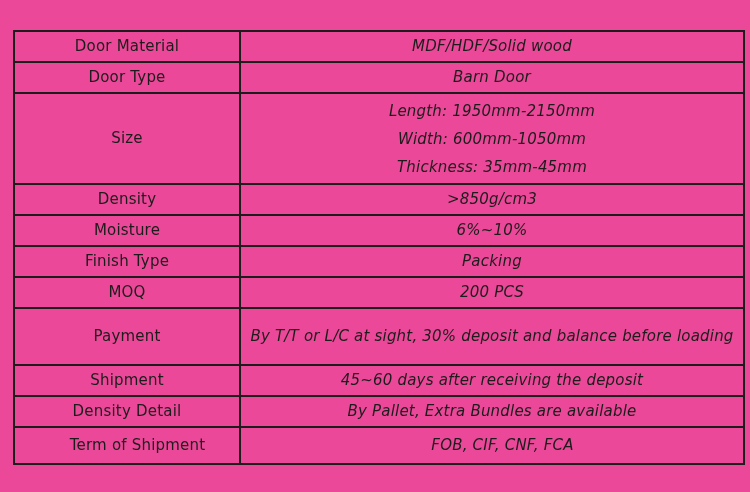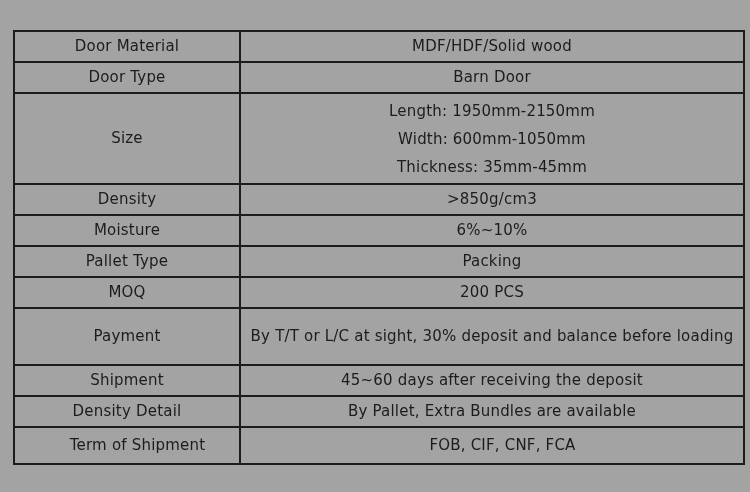--- a/index.html
+++ b/index.html
@@ -8,21 +8,21 @@
     background: #ffffff;
     width: 750px;
     height: 492px;
     font-family: "DejaVu Sans", "Liberation Sans", sans-serif;
     color: #1c1c1c;
   }
   .page {
     position: relative;
     width: 750px;
     height: 492px;
-    background: #a3a3a3;
+    background: #ec4899;
     overflow: hidden;
   }
   table.spec-table {
     position: absolute;
     left: 13px;
     top: 30px;
     width: 726px;
     border-collapse: collapse;
     table-layout: fixed;
     font-size: 15px;
@@ -30,21 +30,21 @@
   }
   table.spec-table td {
     border: 2px solid #1c1c1c;
     vertical-align: middle;
     text-align: center;
     padding: 0;
     line-height: 27px;
     letter-spacing: 0.2px;
   }
   td.label-cell { width: 224px; }
-  td.value-cell { width: 502px; }
+  td.value-cell { width: 502px; font-style: italic; }
 
   tr.r-std   td { height: 29px; }
   tr.r-size  td { height: 89px; }
   tr.r-pay   td { height: 55px; }
   tr.r-last  td { height: 35px; padding-left: 21px; }
 
   td.value-left {
     text-align: left;
     padding-left: 12px;
     padding-right: 10px;
@@ -76,21 +76,21 @@
       </tr>
       <tr class="r-std">
         <td class="label-cell">Density</td>
         <td class="value-cell">&gt;850g/cm3</td>
       </tr>
       <tr class="r-std">
         <td class="label-cell">Moisture</td>
         <td class="value-cell">6%~10%</td>
       </tr>
       <tr class="r-std">
-        <td class="label-cell">Pallet Type</td>
+        <td class="label-cell">Finish Type</td>
         <td class="value-cell">Packing</td>
       </tr>
       <tr class="r-std">
         <td class="label-cell">MOQ</td>
         <td class="value-cell">200 PCS</td>
       </tr>
       <tr class="r-pay">
         <td class="label-cell">Payment</td>
         <td class="value-cell value-left">By T/T or L/C at sight, 30% deposit and balance before loading</td>
       </tr>

